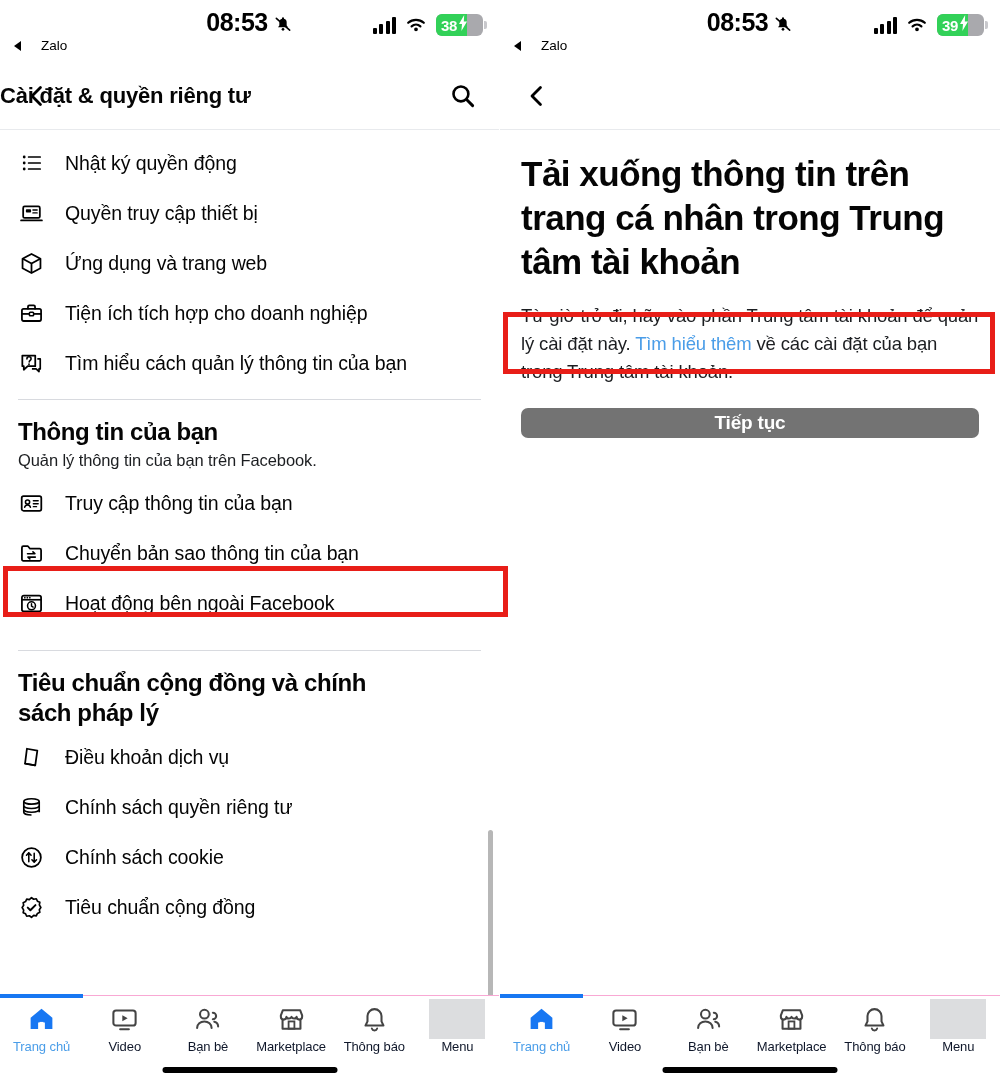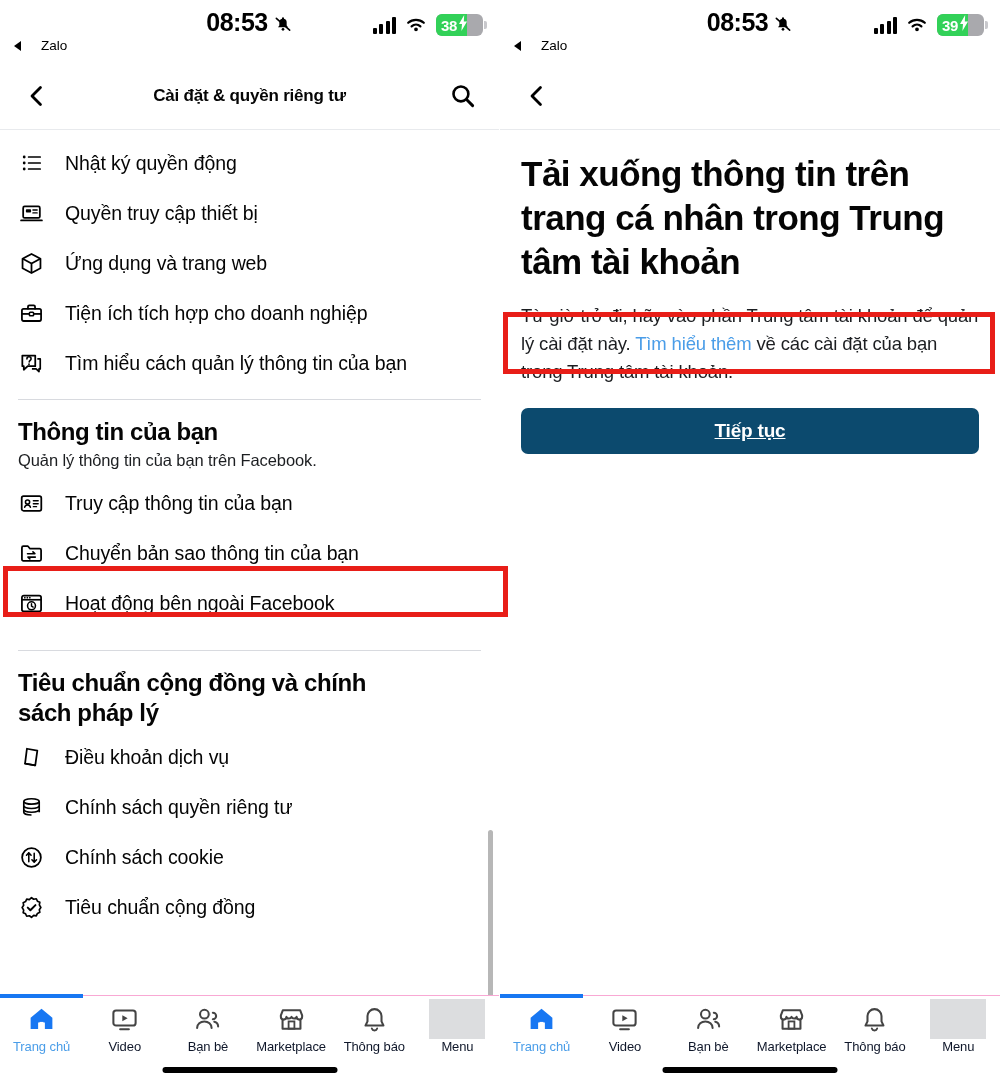--- a/index.html
+++ b/index.html
@@ -76,22 +76,22 @@
 
   
   .navbar {
     height: 68px; flex: 0 0 auto;
     display: flex; align-items: center;
     padding: 0 20px; position: relative;
     border-bottom: 1px solid #e8eaed;
   }
   .nav-back { width: 34px; height: 34px; display: flex; align-items: center; justify-content: center; cursor: pointer; }
   .nav-title {
-    position: absolute; left: 0; right: 0; text-align: center;
-    font-size: 17px; font-weight: bold; color: #050505;
+    position: absolute; left: 0; right: 0; text-align: left;
+    font-size: 22px; font-weight: bold; color: #050505;
     letter-spacing: -0.2px; pointer-events: none;
   }
   .nav-search { margin-left: auto; width: 34px; height: 34px; display:flex; align-items:center; justify-content:center; z-index: 2; cursor: pointer; }
 
   
   .body { flex: 1 1 auto; position: relative; overflow: hidden; }
 
   .menu-list { padding-top: 8px; }
   .row {
     display: flex; align-items: center;
@@ -125,24 +125,24 @@
     font-size: 35px; font-weight: bold; color: #050505;
     padding: 22px 21px 0 21px; line-height: 1.26; letter-spacing: -0.5px;
   }
   .r-body {
     font-size: 18.5px; color: #1c1e21; line-height: 1.5;
     padding: 18px 21px 0 21px; letter-spacing: -0.15px;
   }
   .r-body a { color: #4a9de8; text-decoration: none; }
   .cta-wrap { padding: 22px 21px 0 21px; position: relative; }
   .cta {
-    display: block; width: 100%; height: 46px;
-    background: #0c4a6e; color: #fff; border: none; border-radius: 7px;
+    display: block; width: 100%; height: 30px;
+    background: #737373; color: #fff; border: none; border-radius: 7px;
     font-size: 19px; font-weight: bold; font-family: "Liberation Sans", sans-serif;
-    cursor: pointer; letter-spacing: -0.2px; text-decoration: underline;
+    cursor: pointer; letter-spacing: -0.2px;
   }
   #hl-right { left: 503px; top: 312px; width: 492px; height: 62px; }
 
   
   .scrollbar {
     position: absolute; right: 6px; top: 700px;
     width: 5px; height: 300px; border-radius: 3px;
     background: #b7b7b7;
   }
 

